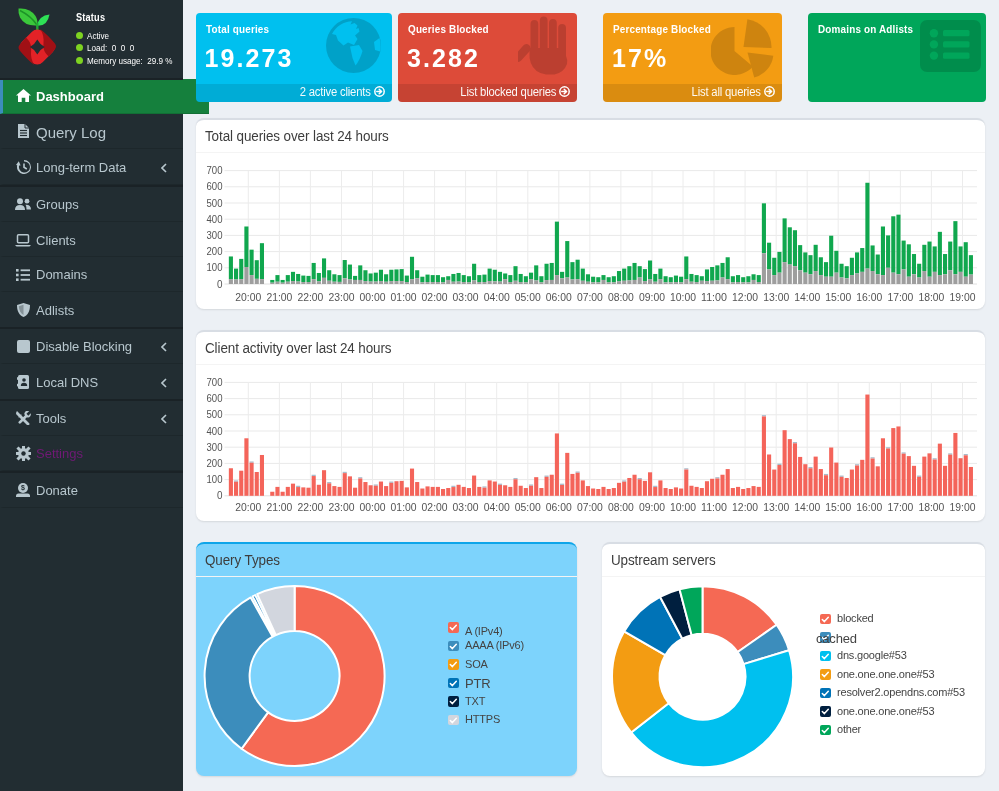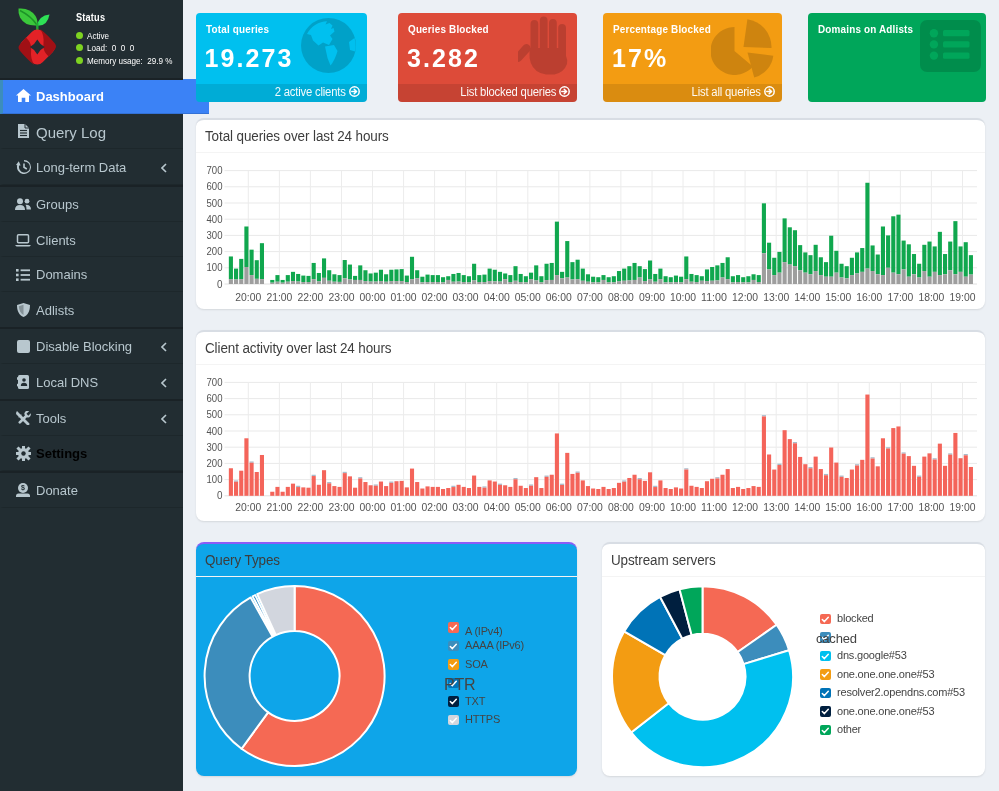--- a/index.html
+++ b/index.html
@@ -23,21 +23,21 @@
   </svg>
 
 <div style="position:absolute;left:76px;top:12.3px;font-size:10px;font-weight:700;color:#fff;letter-spacing:0.2px;transform:scaleX(0.92);transform-origin:left">Status</div>
 <div style="position:absolute;left:76px;top:31.7px;width:7px;height:7px;border-radius:50%;background:#7ed321"></div>
 <div style="position:absolute;left:76px;top:44.3px;width:7px;height:7px;border-radius:50%;background:#7ed321"></div>
 <div style="position:absolute;left:76px;top:56.8px;width:7px;height:7px;border-radius:50%;background:#7ed321"></div>
 <div class="st" style="top:30.8px">Active</div>
 <div class="st" style="top:43.4px">Load:&nbsp; 0&nbsp; 0&nbsp; 0</div>
 <div class="st" style="top:55.9px">Memory usage:&nbsp; 29.9 %</div>
 
-<div style="position:absolute;left:0;top:78.5px;width:209px;height:35px;background:#3b82f6;border-left:3px solid #3c8dbc;box-sizing:border-box;border-bottom:1px solid rgba(0,0,0,0.13)">
+<div style="position:absolute;left:0;top:78.5px;width:209px;height:35px;background:#15803d;border-left:3px solid #3c8dbc;box-sizing:border-box;border-bottom:1px solid rgba(0,0,0,0.13)">
     <div style="position:absolute;left:12px;top:10.5px;width:16px;text-align:center"><svg width="15" height="14" viewBox="0 0 15 14">
         <path d="M7.5 0 L15 6.5 L13 6.5 L13 13 L9.3 13 L9.3 8.7 L5.7 8.7 L5.7 13 L2 13 L2 6.5 L0 6.5 Z" fill="#ffffff"></path>
       </svg></div>
     <div style="position:absolute;left:33px;top:10.5px;font-size:13px;font-weight:700;color:#ffffff;white-space:nowrap">Dashboard</div>
   </div>
 <div style="position:absolute;left:0;top:113.5px;width:183px;height:35px;border-left:3px solid transparent;box-sizing:border-box;border-bottom:1px solid rgba(0,0,0,0.13)">
     <div style="position:absolute;left:12px;top:10.5px;width:16px;text-align:center"><svg width="11" height="14" viewBox="0 0 11 14">
         <path d="M0 0 L7 0 L11 4 L11 14 L0 14 Z" fill="#b8c7ce"></path>
         <path d="M7 0 L7 4 L11 4" fill="none" stroke="#222d32" stroke-width="1"></path>
         <g stroke="#222d32" stroke-width="1.2">
@@ -134,36 +134,36 @@
         <rect x="6" y="-1" width="3" height="4" transform="rotate(0 7.5 7.5)" fill="#b8c7ce"></rect>
         <rect x="6" y="-1" width="3" height="4" transform="rotate(45 7.5 7.5)" fill="#b8c7ce"></rect>
         <rect x="6" y="-1" width="3" height="4" transform="rotate(90 7.5 7.5)" fill="#b8c7ce"></rect>
         <rect x="6" y="-1" width="3" height="4" transform="rotate(135 7.5 7.5)" fill="#b8c7ce"></rect>
         <rect x="6" y="-1" width="3" height="4" transform="rotate(180 7.5 7.5)" fill="#b8c7ce"></rect>
         <rect x="6" y="-1" width="3" height="4" transform="rotate(225 7.5 7.5)" fill="#b8c7ce"></rect>
         <rect x="6" y="-1" width="3" height="4" transform="rotate(270 7.5 7.5)" fill="#b8c7ce"></rect>
         <rect x="6" y="-1" width="3" height="4" transform="rotate(315 7.5 7.5)" fill="#b8c7ce"></rect>
         <circle cx="7.5" cy="7.5" r="2.2" fill="#222d32"></circle>
       </svg></div>
-    <div style="position:absolute;left:33px;top:10.5px;font-size:13px;font-weight:700;color:#000000;white-space:nowrap">Settings</div>
+    <div style="position:absolute;left:33px;top:10.5px;font-size:13px;font-weight:400;color:#701a75;white-space:nowrap">Settings</div>
   </div>
 <div style="position:absolute;left:0;top:472.5px;width:183px;height:35px;border-left:3px solid transparent;box-sizing:border-box;border-bottom:1px solid rgba(0,0,0,0.13)">
     <div style="position:absolute;left:12px;top:10.5px;width:16px;text-align:center"><svg width="14" height="14" viewBox="0 0 14 14">
         <circle cx="7" cy="5" r="5" fill="#b8c7ce"></circle>
         <text x="7" y="7.2" text-anchor="middle" font-size="7" font-weight="bold" fill="#222d32" font-family="Liberation Sans">$</text>
         <path d="M0 13 Q0 10.5 2.5 10.5 L11.5 10.5 Q14 10.5 14 13 L14 14 L0 14 Z" fill="#b8c7ce"></path>
       </svg></div>
     <div style="position:absolute;left:33px;top:10.5px;font-size:13px;font-weight:400;color:#b8c7ce;white-space:nowrap">Donate</div>
   </div>
 <div style="position:absolute;left:0;top:77.5px;width:183px;height:2px;background:#1a2226"></div>
 <div style="position:absolute;left:0;top:184.5px;width:183px;height:2px;background:#1a2226"></div>
 <div style="position:absolute;left:0;top:327.0px;width:183px;height:2px;background:#1a2226"></div>
 <div style="position:absolute;left:0;top:399.0px;width:183px;height:2px;background:#1a2226"></div>
 <div style="position:absolute;left:0;top:470.5px;width:183px;height:2px;background:#1a2226"></div>
-<div style="position:absolute;left:195.5px;top:12.5px;width:171px;height:89px;background:#00c0ef;border-radius:4px;color:#fff;overflow:hidden">
+<div style="position:absolute;left:195.5px;top:12.5px;width:196px;height:89px;background:#00c0ef;border-radius:4px;color:#fff;overflow:hidden">
 <div style="position:absolute;right:11px;top:5px;opacity:1"><svg width="55" height="55" viewBox="0 0 55 55">
 <circle cx="27.5" cy="27.5" r="27.5" fill="rgba(0,0,0,0.16)"></circle>
 <path d="M6 16 C10 8 18 3.5 26 3.2 L24.5 6.5 L28.5 5 L31.5 7.5 L30 11 L32.5 10 L33.5 13.5 L29 17.5 L31.5 21 L28 27 L22 24.5 L17.5 27.5 L12 22.5 L10 17 Z" fill="#00c0ef"></path>
 <path d="M24 28.5 L33 27 L36.5 33 Q34 42 29.5 47.5 L26.5 40 Z" fill="#00c0ef"></path>
 <path d="M53.5 20 L48 24 L49 32 L54.2 33.5 Q55.5 26.5 53.5 20 Z" fill="#00c0ef"></path>
 </svg></div>
 <div style="position:absolute;left:10px;top:10.5px;font-size:11px;font-weight:700;letter-spacing:0.2px;transform:scaleX(0.9);transform-origin:left">Total queries</div>
 <div style="position:absolute;left:9px;top:31px;font-size:25px;font-weight:700;letter-spacing:2.1px">19.273</div>
 <div style="position:absolute;left:0;bottom:0;width:100%;height:18px;background:rgba(0,0,0,0.1);text-align:right;font-size:12px;line-height:17.5px;color:rgba(255,255,255,0.95)"><span style="letter-spacing:-0.2px;display:inline-block;transform:scaleX(0.94);transform-origin:right">2 active clients&nbsp;</span><svg width="11" height="11" viewBox="0 0 11 11" style="vertical-align:-1.5px">
 <circle cx="5.5" cy="5.5" r="4.7" fill="none" stroke="#fff" stroke-width="1.5"></circle>
@@ -218,21 +218,21 @@
 <div style="position:absolute;left:10px;top:10.5px;font-size:11px;font-weight:700;letter-spacing:0.2px;transform:scaleX(0.9);transform-origin:left">Domains on Adlists</div>
 </div>
 <div style="position:absolute;left:196px;top:118px;width:789px;height:191px;background:#fff;border-top:2px solid #d8dde4;border-radius:8px;box-shadow:0 1px 2px rgba(0,0,0,0.1)">
     <div style="position:absolute;left:9px;top:8px;font-size:14px;color:#3d3d3d;letter-spacing:-0.1px;transform:scaleX(0.96);transform-origin:left;white-space:nowrap">Total queries over last 24 hours</div>
     <div style="position:absolute;left:0;top:32px;width:100%;height:1px;background:#f4f4f4"></div>
   </div>
 <div style="position:absolute;left:196px;top:330px;width:789px;height:191px;background:#fff;border-top:2px solid #d8dde4;border-radius:8px;box-shadow:0 1px 2px rgba(0,0,0,0.1)">
     <div style="position:absolute;left:9px;top:8px;font-size:14px;color:#3d3d3d;letter-spacing:-0.1px;transform:scaleX(0.96);transform-origin:left;white-space:nowrap">Client activity over last 24 hours</div>
     <div style="position:absolute;left:0;top:32px;width:100%;height:1px;background:#f4f4f4"></div>
   </div>
-<div style="position:absolute;left:196px;top:542px;width:381px;height:234px;background:#0ea5e9;border-top:2px solid #8b5cf6;border-radius:8px;box-shadow:0 1px 2px rgba(0,0,0,0.1)">
+<div style="position:absolute;left:196px;top:542px;width:381px;height:234px;background:#7dd3fc;border-top:2px solid #0ea5e9;border-radius:8px;box-shadow:0 1px 2px rgba(0,0,0,0.1)">
     <div style="position:absolute;left:9px;top:8px;font-size:14px;color:#3d3d3d;letter-spacing:-0.1px;transform:scaleX(0.96);transform-origin:left;white-space:nowrap">Query Types</div>
     <div style="position:absolute;left:0;top:32px;width:100%;height:1px;background:#f4f4f4"></div>
   </div>
 <div style="position:absolute;left:602px;top:542px;width:383px;height:234px;background:#fff;border-top:2px solid #d8dde4;border-radius:8px;box-shadow:0 1px 2px rgba(0,0,0,0.1)">
     <div style="position:absolute;left:9px;top:8px;font-size:14px;color:#3d3d3d;letter-spacing:-0.1px;transform:scaleX(0.96);transform-origin:left;white-space:nowrap">Upstream servers</div>
     <div style="position:absolute;left:0;top:32px;width:100%;height:1px;background:#f4f4f4"></div>
   </div>
 <svg style="position:absolute;left:196px;top:150px" width="789" height="158" viewBox="196 150 789 158" font-family="Liberation Sans, sans-serif">
     <line x1="224.5" y1="284.0" x2="977.0" y2="284.0" stroke="#e0e0e0" stroke-width="1"></line>
     <line x1="224.5" y1="267.8" x2="977.0" y2="267.8" stroke="#e9e9e9" stroke-width="1"></line>
@@ -857,21 +857,21 @@
 <div style="position:absolute;left:465px;top:639.3px;font-size:11px;color:#444;letter-spacing:-0.2px">AAAA (IPv6)</div>
 <div style="position:absolute;left:448px;top:659.0px;width:10.5px;height:10.5px;background:#f39c12;border-radius:2px"></div>
 <svg style="position:absolute;left:448px;top:659.0px" width="10.5" height="10.5" viewBox="0 0 10.5 10.5">
     <path d="M2.3 5.5 L4.4 7.6 L8.3 3.2" fill="none" stroke="#fff" stroke-width="1.5" stroke-linecap="round" stroke-linejoin="round"></path>
   </svg>
 <div style="position:absolute;left:465px;top:657.8px;font-size:11px;color:#444;letter-spacing:-0.2px">SOA</div>
 <div style="position:absolute;left:448px;top:677.5px;width:10.5px;height:10.5px;background:#0073b7;border-radius:2px"></div>
 <svg style="position:absolute;left:448px;top:677.5px" width="10.5" height="10.5" viewBox="0 0 10.5 10.5">
     <path d="M2.3 5.5 L4.4 7.6 L8.3 3.2" fill="none" stroke="#fff" stroke-width="1.5" stroke-linecap="round" stroke-linejoin="round"></path>
   </svg>
-<div style="position:absolute;left:444px;top:676.3px;font-size:16px;color:#444;letter-spacing:-0.2px">PTR</div>
+<div style="position:absolute;left:465px;top:676.3px;font-size:13px;color:#444;letter-spacing:-0.2px">PTR</div>
 <div style="position:absolute;left:448px;top:696.0px;width:10.5px;height:10.5px;background:#001f3f;border-radius:2px"></div>
 <svg style="position:absolute;left:448px;top:696.0px" width="10.5" height="10.5" viewBox="0 0 10.5 10.5">
     <path d="M2.3 5.5 L4.4 7.6 L8.3 3.2" fill="none" stroke="#fff" stroke-width="1.5" stroke-linecap="round" stroke-linejoin="round"></path>
   </svg>
 <div style="position:absolute;left:465px;top:694.8px;font-size:11px;color:#444;letter-spacing:-0.2px">TXT</div>
 <div style="position:absolute;left:448px;top:714.5px;width:10.5px;height:10.5px;background:#d2d6de;border-radius:2px"></div>
 <svg style="position:absolute;left:448px;top:714.5px" width="10.5" height="10.5" viewBox="0 0 10.5 10.5">
     <path d="M2.3 5.5 L4.4 7.6 L8.3 3.2" fill="none" stroke="#fff" stroke-width="1.5" stroke-linecap="round" stroke-linejoin="round"></path>
   </svg>
 <div style="position:absolute;left:465px;top:713.3px;font-size:11px;color:#444;letter-spacing:-0.2px">HTTPS</div>

